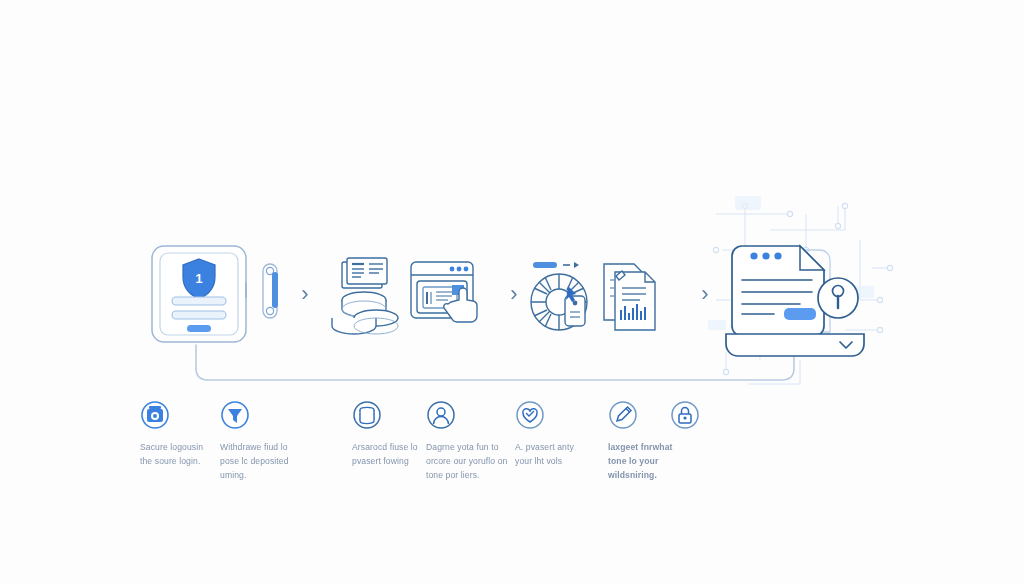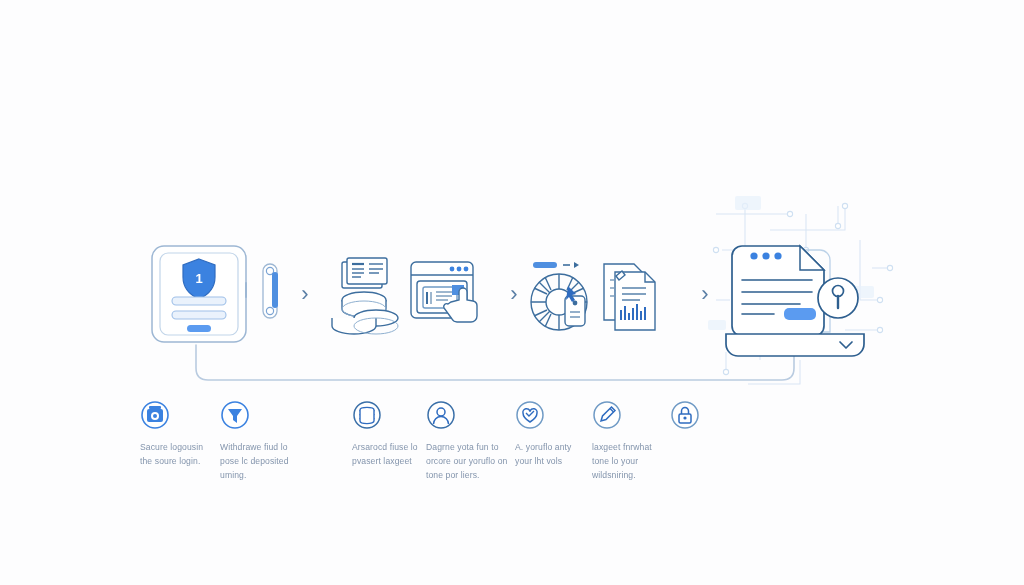--- a/index.html
+++ b/index.html
@@ -255,21 +255,21 @@
     <div class="cap" style="left:188px;margin-left:24px;">
       <svg class="cap-ico" viewBox="0 0 30 30">
         <circle cx="15" cy="15" r="13" fill="#ffffff" stroke="#3a6fa8" stroke-width="1.5"></circle>
         <ellipse cx="15" cy="10" rx="7" ry="2.6" fill="#ffffff" stroke="#2f6cc0" stroke-width="1.4"></ellipse>
         <path d="M8 10 v4 a7 2.6 0 0 0 14 0 v-4" fill="#ffffff" stroke="#2f6cc0" stroke-width="1.4"></path>
         <path d="M8 14 v4 a7 2.6 0 0 0 14 0 v-4" fill="#ffffff" stroke="#2f6cc0" stroke-width="1.4"></path>
         <path d="M8 18 v3 a7 2.6 0 0 0 14 0 v-3" fill="#ffffff" stroke="#2f6cc0" stroke-width="1.4"></path>
       </svg>
       <div class="cap-txt">
         <div>Arsarocd fiuse lo</div>
-        <div>pvasert laxgeet</div>
+        <div>pvasert fowing</div>
       </div>
     </div>
 
     <div class="cap" style="left:286px;">
       <svg class="cap-ico" viewBox="0 0 30 30">
         <circle cx="15" cy="15" r="13" fill="#ffffff" stroke="#3a6fa8" stroke-width="1.5"></circle>
         <circle cx="15" cy="12" r="4" fill="#ffffff" stroke="#2f6cc0" stroke-width="1.5"></circle>
         <path d="M7.5 24 a7.5 7.5 0 0 1 15 0" fill="#ffffff" stroke="#2f6cc0" stroke-width="1.5"></path>
       </svg>
       <div class="cap-txt">
@@ -279,26 +279,26 @@
       </div>
     </div>
 
     <div class="cap" style="left:375px;">
       <svg class="cap-ico" viewBox="0 0 30 30">
         <circle cx="15" cy="15" r="13" fill="#ffffff" stroke="#6f9ac5" stroke-width="1.5"></circle>
         <path d="M15 22 c-5 -3 -7 -6 -7 -9 a3.5 3.5 0 0 1 7 -1.5 a3.5 3.5 0 0 1 7 1.5 c0 3 -2 6 -7 9 z" fill="#ffffff" stroke="#2f6cc0" stroke-width="1.5"></path>
         <path d="M11 13 l3 3 l5 -5" fill="none" stroke="#2f6cc0" stroke-width="1.4"></path>
       </svg>
       <div class="cap-txt">
-        <div>A. yoruflo anty</div>
+        <div>A. pvasert anty</div>
         <div>your lht vols</div>
       </div>
     </div>
 
-    <div class="cap" style="left:452px;">
+    <div class="cap" style="left:468px;font-weight:bold;">
       <svg class="cap-ico" viewBox="0 0 30 30">
         <circle cx="15" cy="15" r="13" fill="#ffffff" stroke="#6f9ac5" stroke-width="1.5"></circle>
         <path d="M9 21 l1.5 -5 l9 -9 l3.5 3.5 l-9 9 z" fill="#ffffff" stroke="#2f6cc0" stroke-width="1.5"></path>
         <path d="M18 8.5 l3.5 3.5" stroke="#2f6cc0" stroke-width="1.4"></path>
       </svg>
       <div class="cap-txt">
         <div>laxgeet fnrwhat</div>
         <div>tone lo your</div>
         <div>wildsniring.</div>
       </div>

